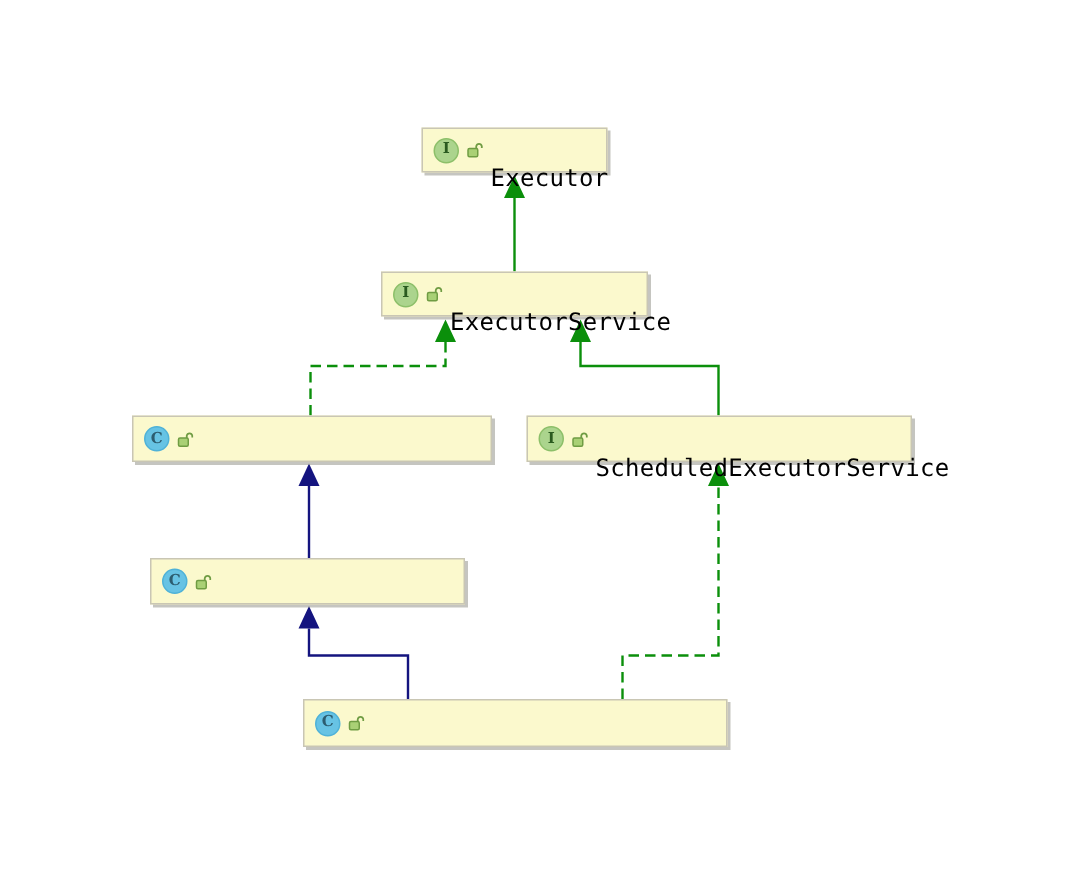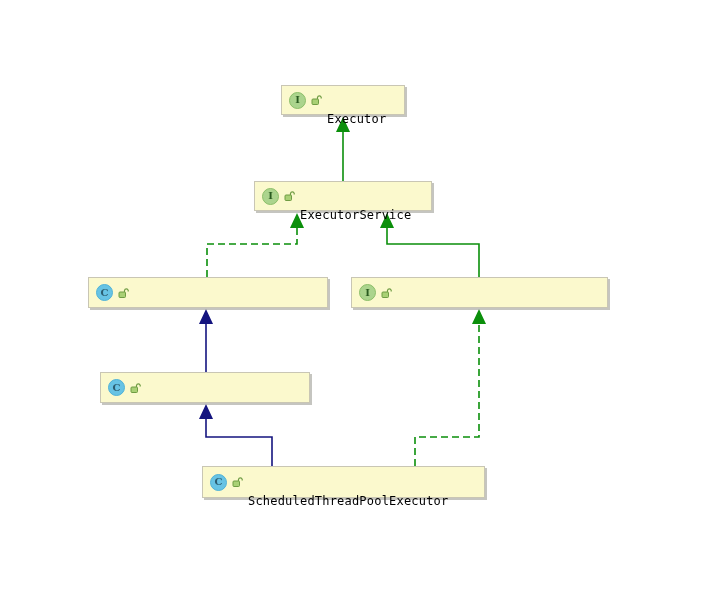--- a/index.html
+++ b/index.html
@@ -23,21 +23,21 @@
   }
   .badge{
     width:15px;height:15px;border-radius:50%;flex:0 0 15px;
     display:flex;align-items:center;justify-content:center;
     font-family:"DejaVu Serif","Liberation Serif",serif;
     font-size:10px;font-weight:bold;line-height:1;
   }
   .badge.iface{background:#abd48d;border:1px solid #8cbf69;color:#2a5b20;}
   .badge.cls{background:#67c3e4;border:1px solid #4fb2d8;color:#2c5d70;}
   .lock{flex:0 0 11px;width:11px;height:12px;}
-  .label{font-size:12px;color:#000;white-space:nowrap;letter-spacing:0.2px;margin-top:37px;}
+  .label{font-size:16px;color:#000;white-space:nowrap;letter-spacing:0.2px;margin-top:37px;}
 </style>
 </head>
 <body>
 
 <div id="stage">
 
   <svg id="edges" width="715" height="594" viewBox="0 0 715 594">
 
     <g>
       <path class="edge edge-green" d="M343,181 L343,132"></path>
@@ -95,32 +95,32 @@
       <path d="M6.5,5 L6.5,3.4 A1.9,1.9 0 0 1 10.2,3.4 L10.2,4.6" fill="none" stroke="#6f9c43" stroke-width="1.2"></path>
     </svg>
   </div>
 
   <div class="node" style="left:351px;top:277px;width:257px;height:31px">
     <span class="badge iface">I</span>
     <svg class="lock" viewBox="0 0 11 12">
       <rect x="1" y="5" width="6.5" height="5.5" rx="1" fill="#a9d075" stroke="#6f9c43" stroke-width="1"></rect>
       <path d="M6.5,5 L6.5,3.4 A1.9,1.9 0 0 1 10.2,3.4 L10.2,4.6" fill="none" stroke="#6f9c43" stroke-width="1.2"></path>
     </svg>
+    <span class="label">ScheduledExecutorService</span>
   </div>
 
   <div class="node" style="left:100px;top:372px;width:210px;height:31px">
     <span class="badge cls">C</span>
     <svg class="lock" viewBox="0 0 11 12">
       <rect x="1" y="5" width="6.5" height="5.5" rx="1" fill="#a9d075" stroke="#6f9c43" stroke-width="1"></rect>
       <path d="M6.5,5 L6.5,3.4 A1.9,1.9 0 0 1 10.2,3.4 L10.2,4.6" fill="none" stroke="#6f9c43" stroke-width="1.2"></path>
     </svg>
   </div>
 
   <div class="node" style="left:202px;top:466px;width:283px;height:32px">
     <span class="badge cls">C</span>
     <svg class="lock" viewBox="0 0 11 12">
       <rect x="1" y="5" width="6.5" height="5.5" rx="1" fill="#a9d075" stroke="#6f9c43" stroke-width="1"></rect>
       <path d="M6.5,5 L6.5,3.4 A1.9,1.9 0 0 1 10.2,3.4 L10.2,4.6" fill="none" stroke="#6f9c43" stroke-width="1.2"></path>
     </svg>
-    <span class="label">ScheduledThreadPoolExecutor</span>
   </div>
 
 </div>
 
 </body></html>

